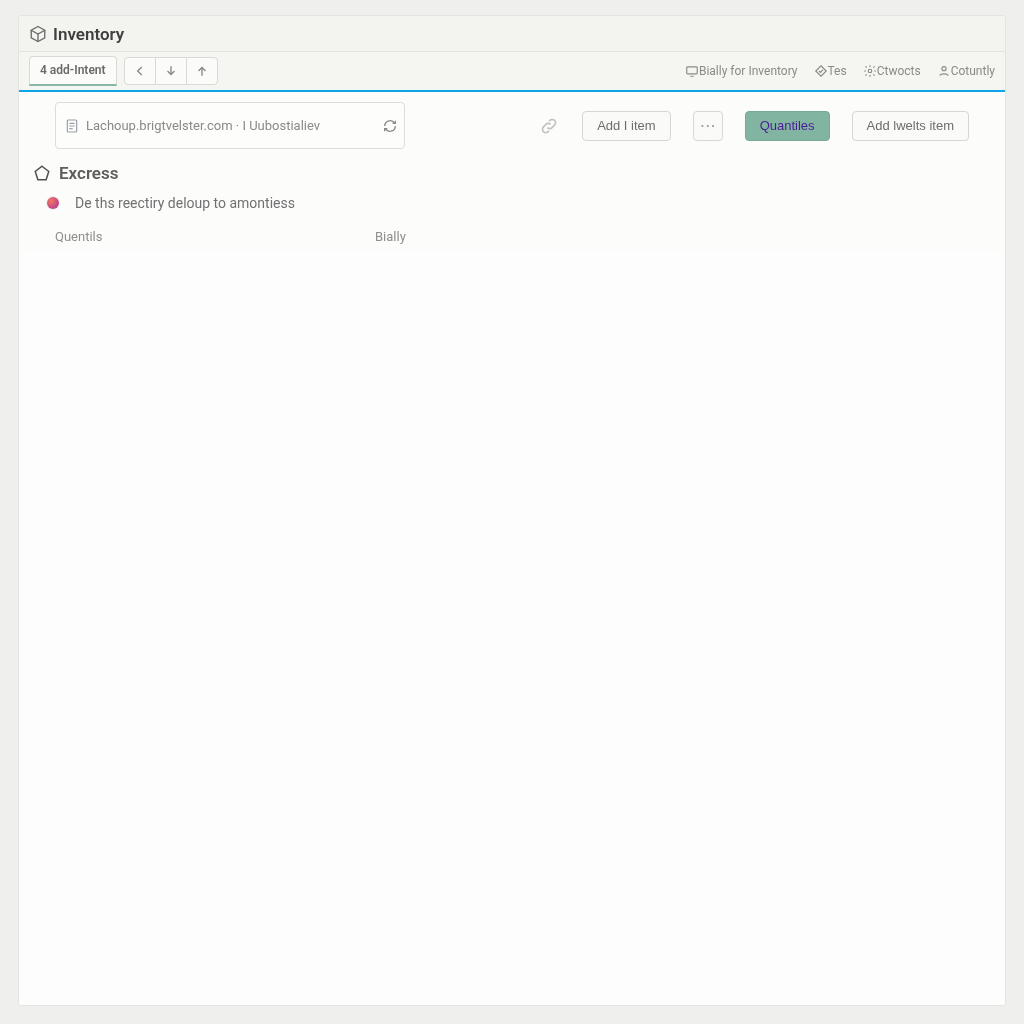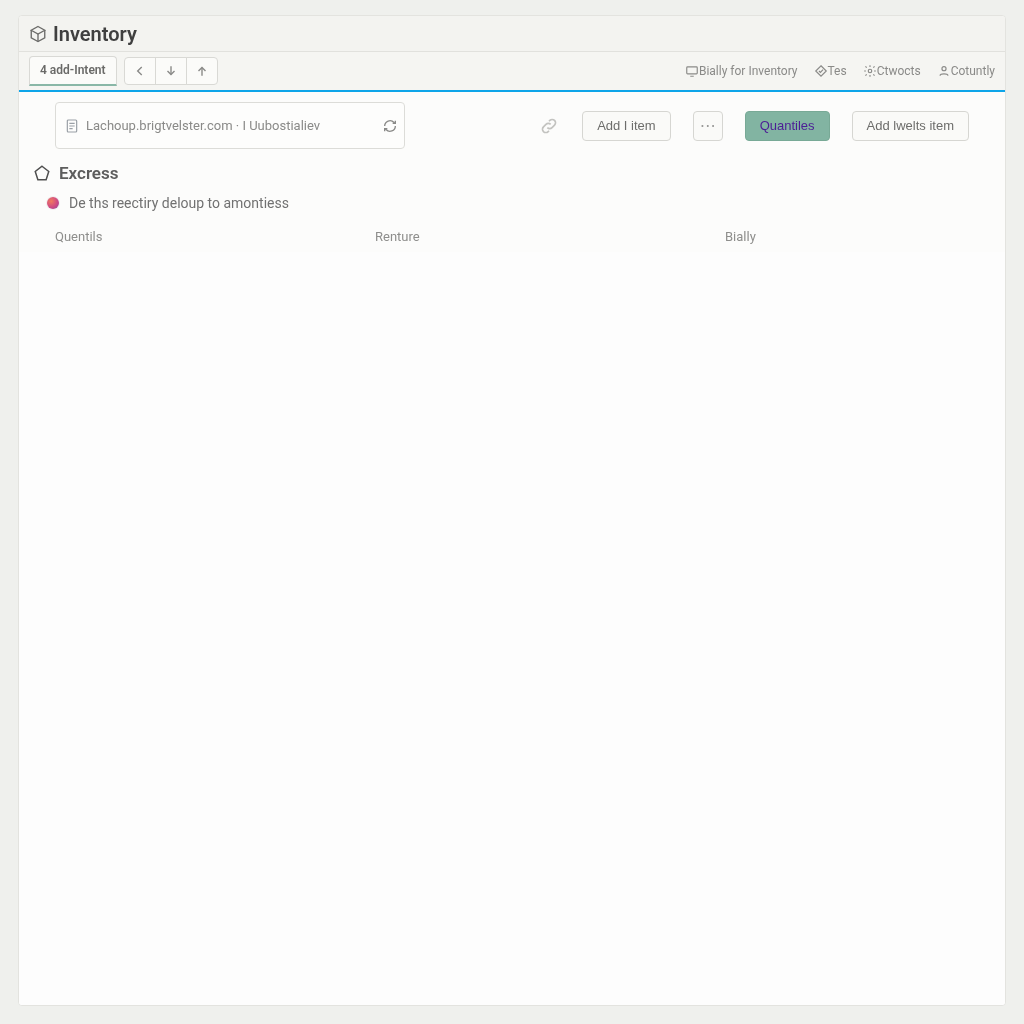--- a/index.html
+++ b/index.html
@@ -22,21 +22,21 @@
       padding: 0 10px;
       background: #f3f3f0;
       border-bottom: 1px solid #e1e1dd;
     }
     .titlebar .app-icon {
       width: 18px; height: 18px; margin-right: 6px;
       display: inline-flex; align-items: center; justify-content: center;
       color: #6c6c6a;
     }
     .titlebar .app-title {
-      font-size: 20px; font-weight: 600; color: #3f3f3f;
+      font-size: 17px; font-weight: 600; color: #3f3f3f;
     }
     
     .toolbar {
       display: flex; align-items: center; justify-content: space-between;
       height: 40px; padding: 0 10px;
       background: #f5f5f2;
       border-bottom: 2px solid #0ea5e9;
     }
     .tab-cluster { display: flex; align-items: center; gap: 0; }
     .tab {
@@ -98,21 +98,21 @@
     .btn.dots { width: 30px; padding: 0; font-size: 16px; color:#9a9a98; }
     
     .section-head {
       display: flex; align-items: center; gap: 8px;
       padding: 4px 14px 8px 14px;
       font-size: 17px; font-weight: 600; color: #5d5d5d;
     }
     .section-head svg { width: 18px; height: 18px; color: #4f4f4f; }
     
     .subnote {
-      display: flex; align-items: center; gap: 10px;
+      display: flex; align-items: center; gap: 16px;
       padding: 4px 20px 14px 28px;
       font-size: 14px; color: #717171; text-align: center;
     }
     .status-dot {
       width: 12px; height: 12px; border-radius: 50%;
       background: radial-gradient(circle at 35% 35%, #f07a5e 0%, #cf4a83 55%, #874a9e 100%);
       box-shadow: 0 0 0 1px rgba(0,0,0,0.05);
     }
     
     .cols {
@@ -258,19 +258,18 @@
     <span>Excress</span>
   </div>
 
   <div class="subnote">
     <span class="status-dot"></span>
     <span>De ths reectiry deloup to amontiess</span>
   </div>
 
   <div class="cols">
     <div class="col1">Quentils</div>
-    <div class="col2">Renture</div>
     <div class="col3">Bially</div>
   </div>
 
   <div class="content-area"></div>
 
 </div>
 
 </body></html>

